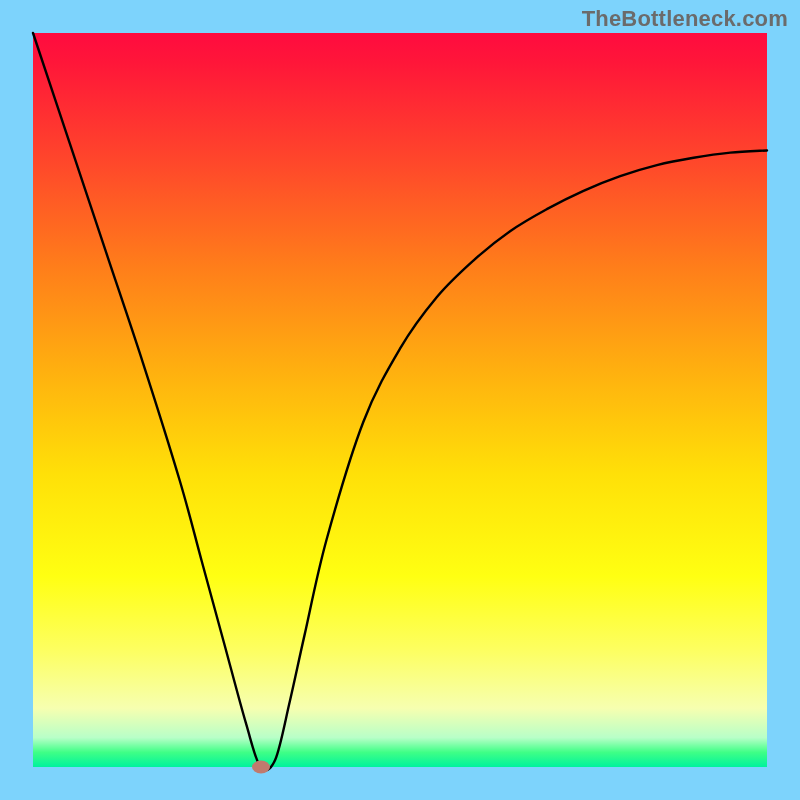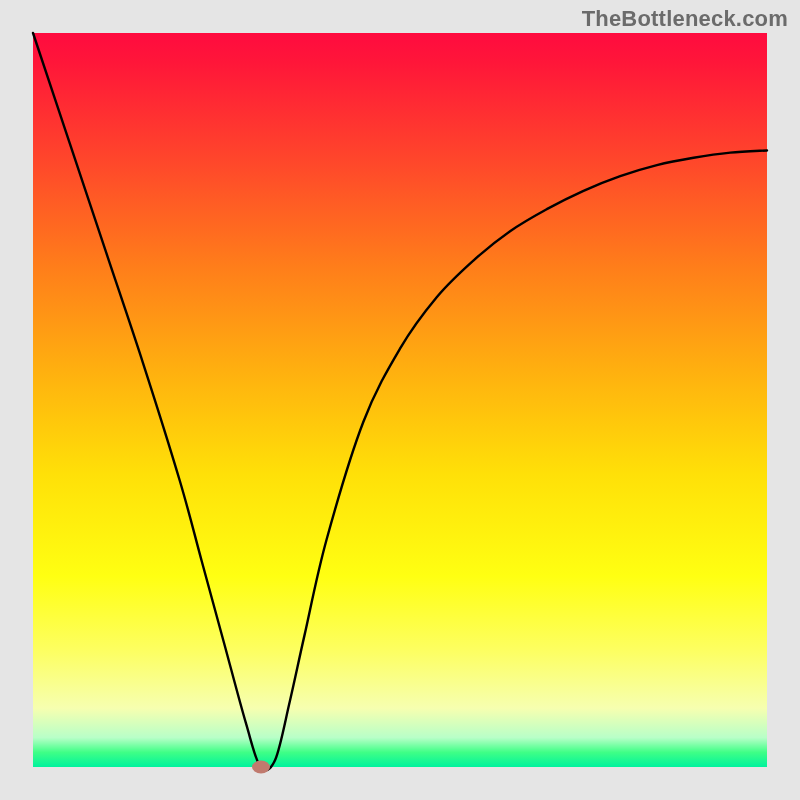--- a/index.html
+++ b/index.html
@@ -1,20 +1,20 @@
 <!DOCTYPE html>
 <html><head>
 <meta charset="utf-8">
 <style>
   * { margin: 0; padding: 0; box-sizing: border-box; }
   html, body { width: 800px; height: 800px; overflow: hidden; }
   .frame {
     width: 800px;
     height: 800px;
-    background: #e5e5e5;
+    background: #7dd3fc;
     position: relative;
   }
   .plot-area {
     position: absolute;
     left: 33px;
     top: 33px;
     width: 734px;
     height: 734px;
     background: linear-gradient(
       to bottom,

